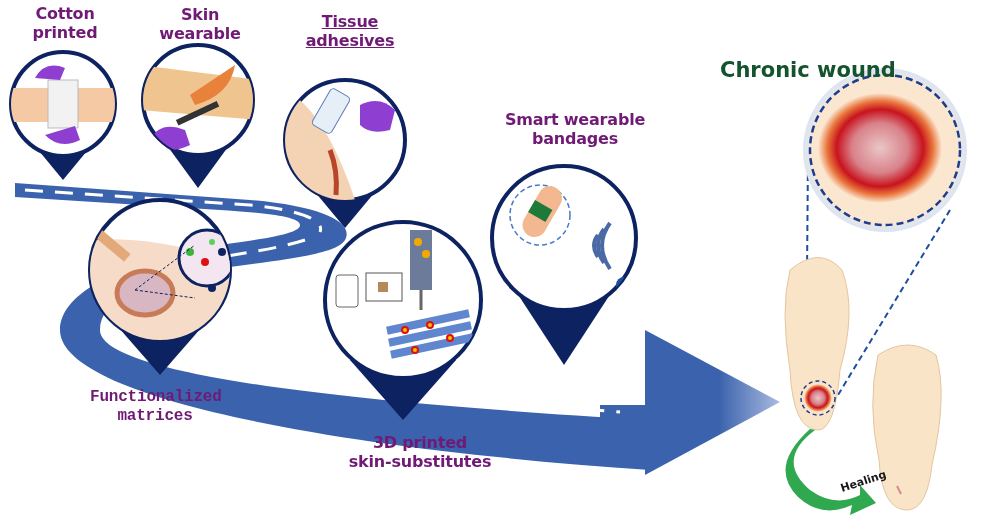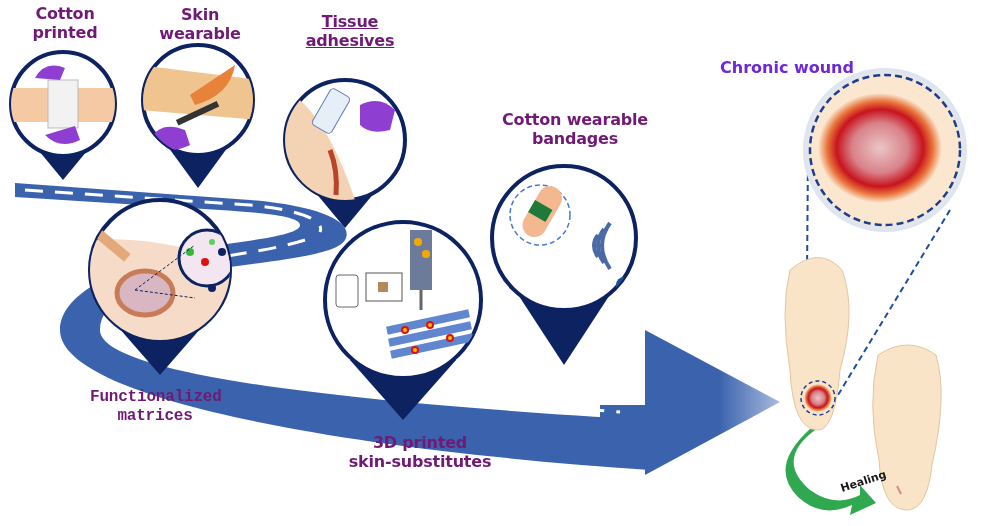--- a/index.html
+++ b/index.html
@@ -1,19 +1,19 @@
 <!DOCTYPE html>
 <html><head>
 <meta charset="utf-8">
 <style>
   html, body { margin:0; padding:0; background:#ffffff; }
   body { width:1000px; height:526px; position:relative; overflow:hidden; font-family:"Liberation Sans", sans-serif; }
   svg.main { position:absolute; left:0; top:0; }
   .lbl { position:absolute; text-align:center; font-weight:bold; font-size:16px; line-height:19px; color:#701a75; font-family:"DejaVu Sans", sans-serif; letter-spacing:-0.2px; }
-  .title { position:absolute; font-weight:bold; color:#6d28d9; font-size:16px; font-family:"DejaVu Sans", sans-serif; }
+  .title { position:absolute; font-weight:bold; color:#14532d; font-size:21px; font-family:"DejaVu Sans", sans-serif; }
 </style>
 </head>
 <body>
 
 <svg class="main" width="1000" height="526" viewBox="0 0 1000 526">
   <defs>
     <linearGradient id="arrowGrad" x1="0" x2="1" y1="0" y2="0">
       <stop offset="0" stop-color="#3b63ad"></stop>
       <stop offset="0.55" stop-color="#3b63ad"></stop>
       <stop offset="1" stop-color="#a9bbe0"></stop>
@@ -193,15 +193,15 @@
 </div>
 <div class="lbl" style="left:90px; top:388px; width:130px;font-family:Liberation Mono, monospace;">
   <div>Functionalized</div>
   <div>matrices</div>
 </div>
 <div class="lbl" style="left:345px; top:433px; width:150px;">
   <div>3D printed</div>
   <div>skin-substitutes</div>
 </div>
 <div class="lbl" style="left:500px; top:110px; width:150px;">
-  <div>Cotton wearable</div>
+  <div>Smart wearable</div>
   <div>bandages</div>
 </div>
 
 </body></html>

